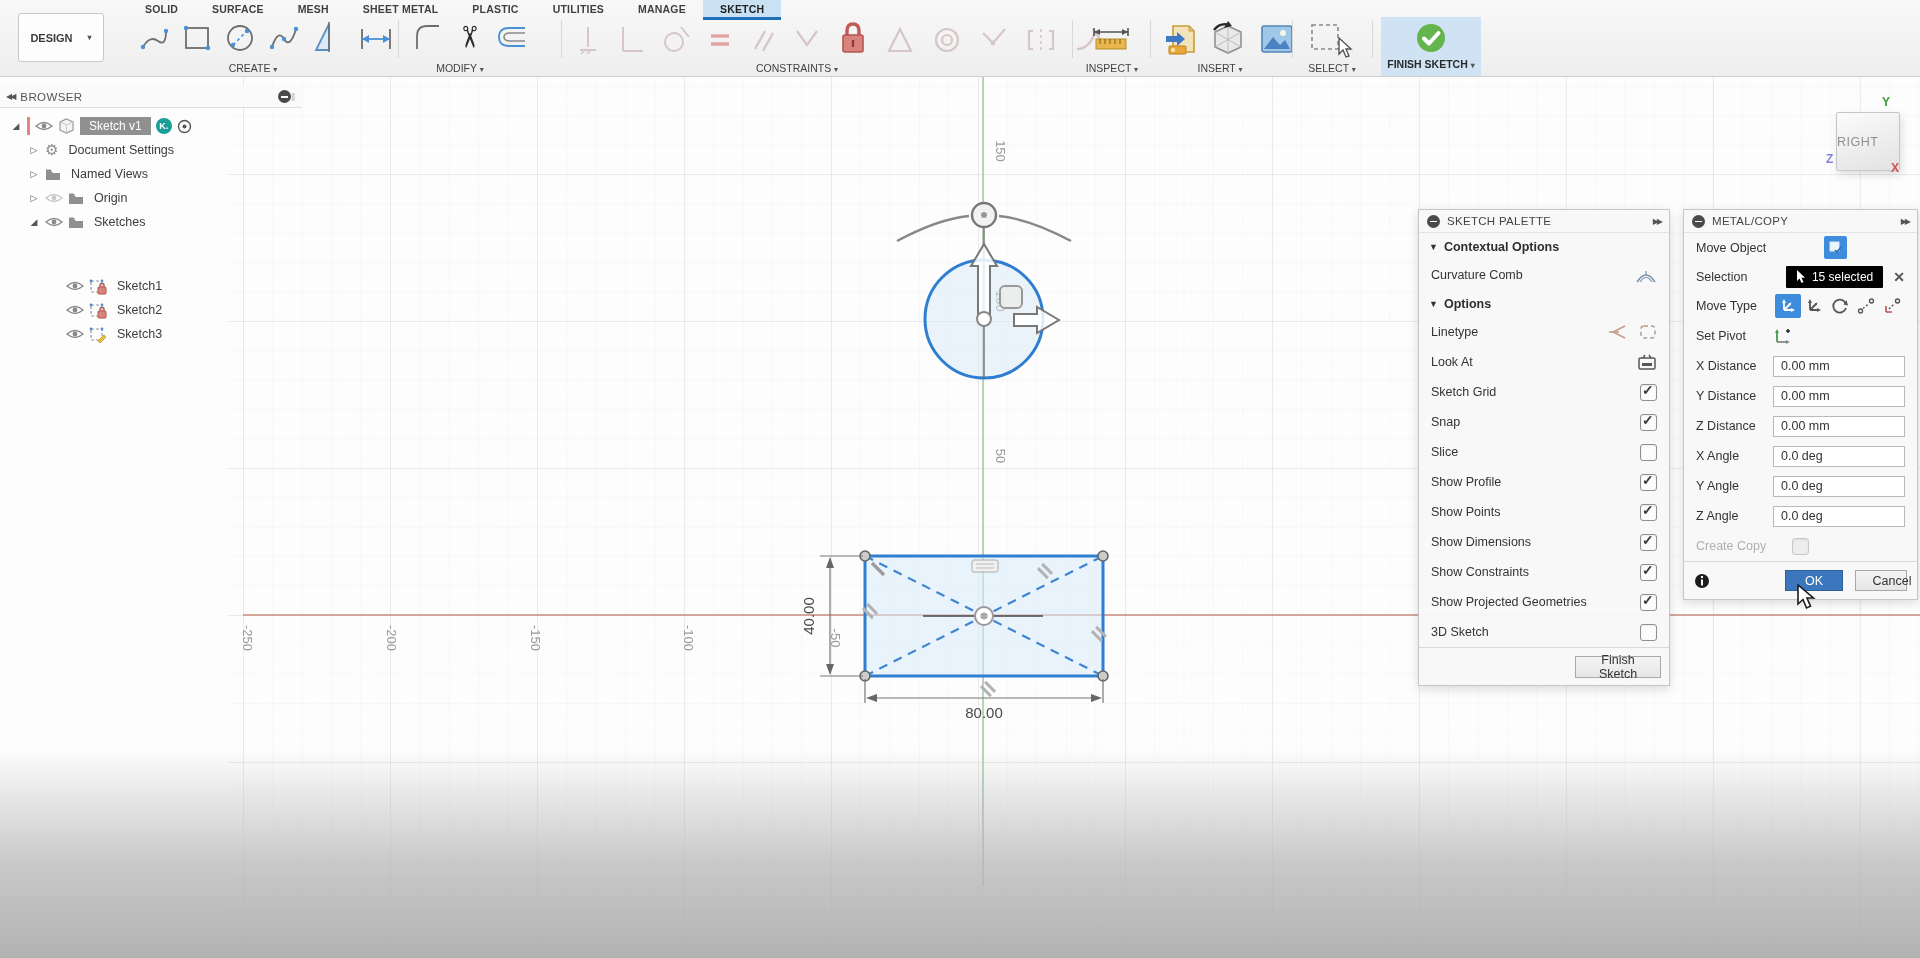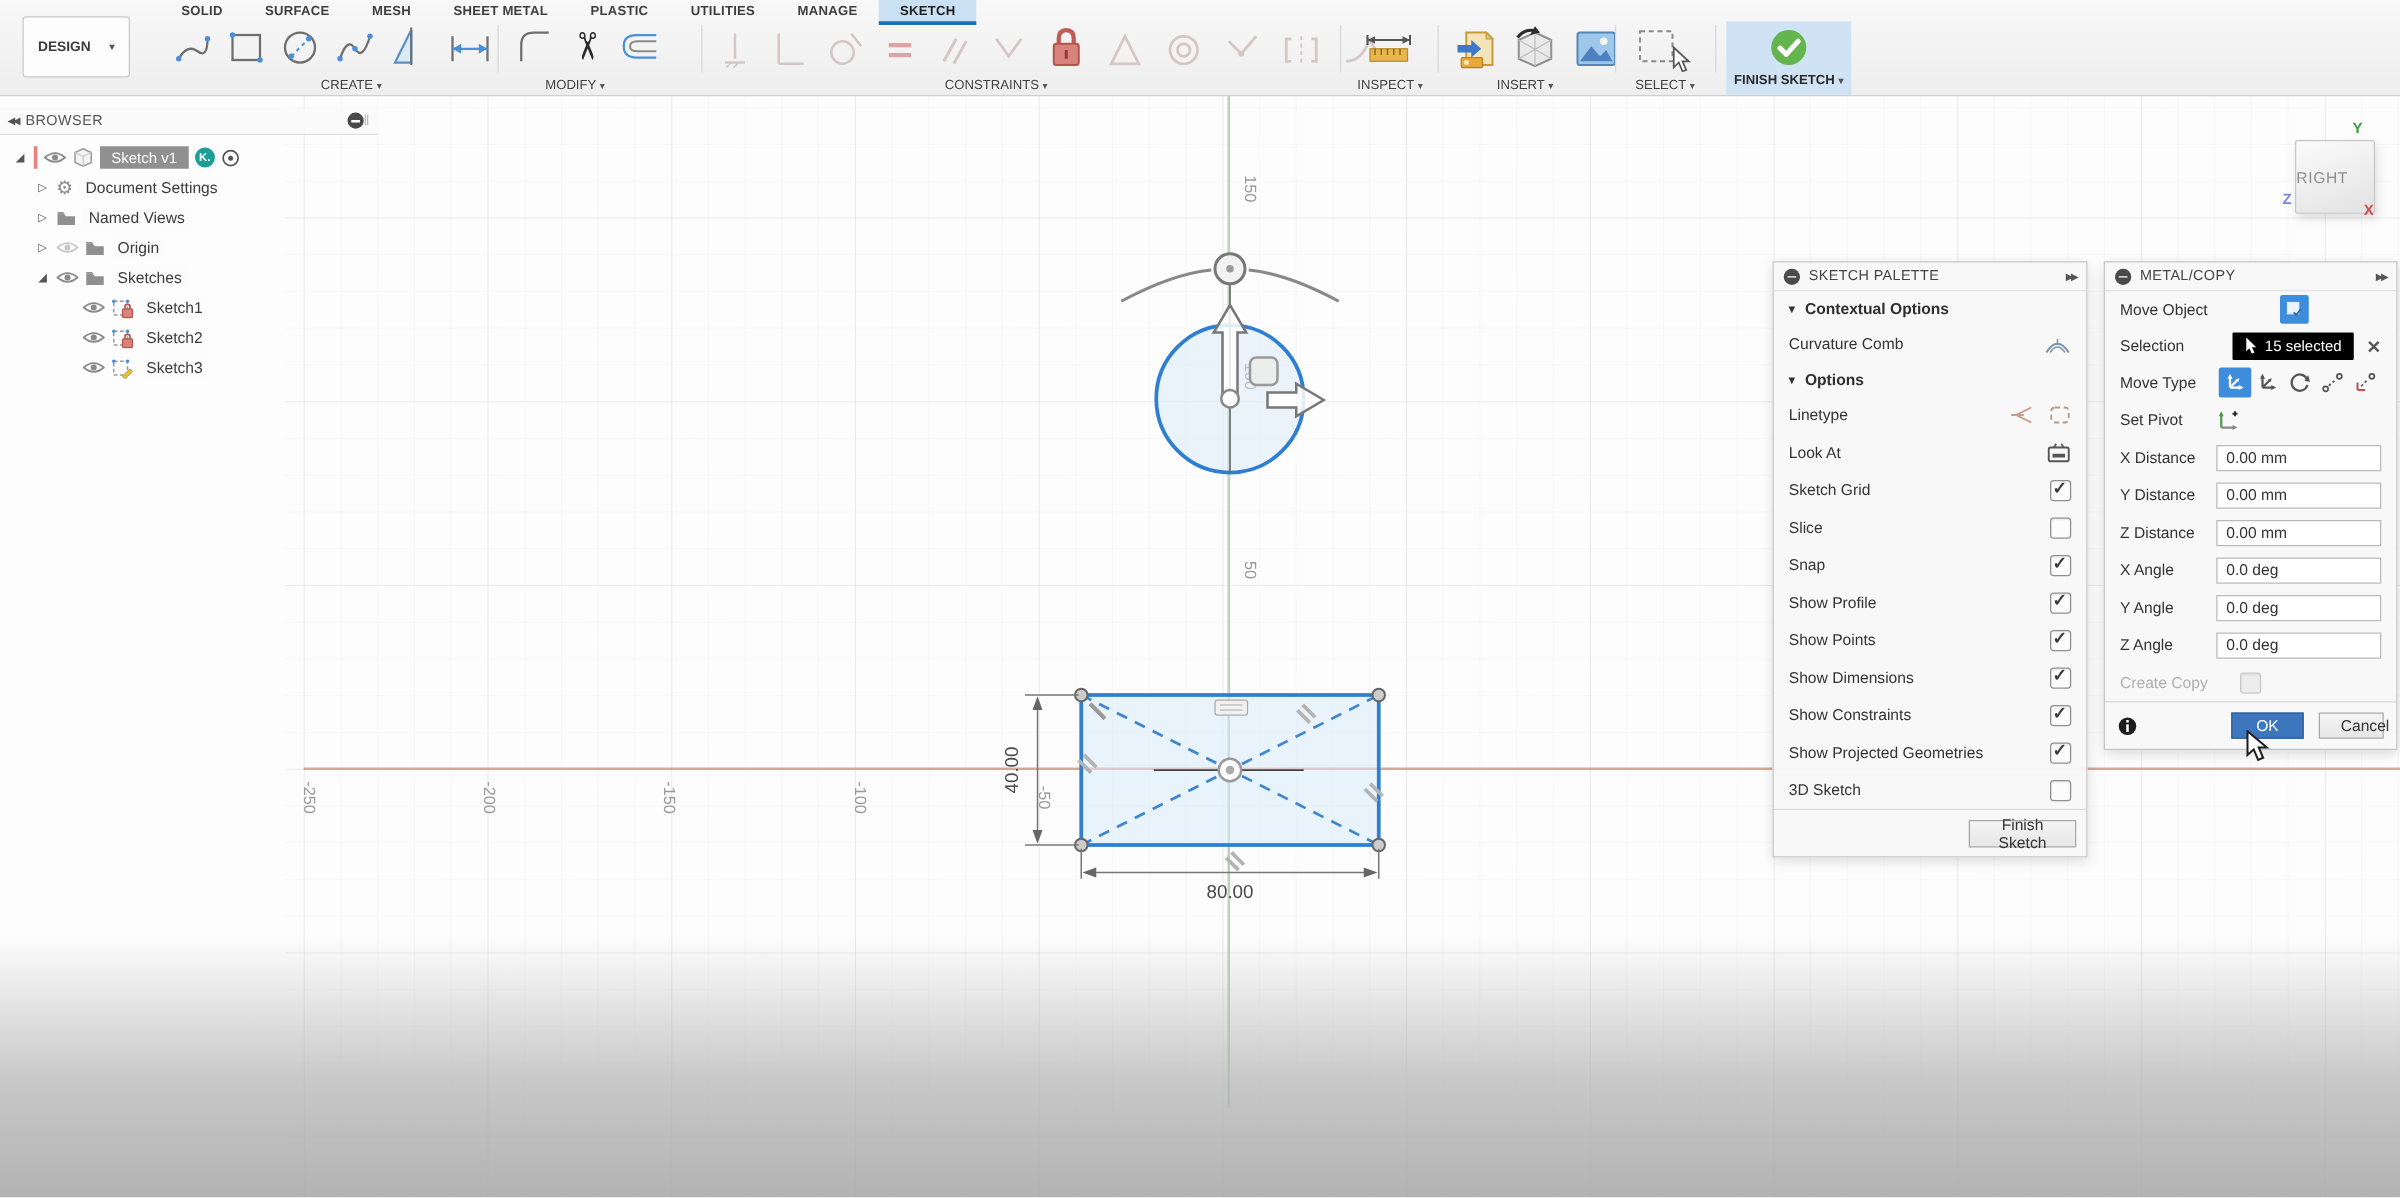--- a/index.html
+++ b/index.html
@@ -238,21 +238,21 @@
         <line x1="17" y1="2" x2="17" y2="32" stroke="#6e6e6e" stroke-width="1.6"></line>
       </svg>
     <svg width="36" height="34" viewBox="0 0 36 34">
         <line x1="4" y1="8" x2="4" y2="28" stroke="#6e6e6e" stroke-width="1.8"></line>
         <line x1="32" y1="8" x2="32" y2="28" stroke="#6e6e6e" stroke-width="1.8"></line>
         <line x1="4" y1="18" x2="32" y2="18" stroke="#4a90d9" stroke-width="1.8"></line>
         <polygon points="4,18 11,14 11,22" fill="#4a90d9"></polygon>
         <polygon points="32,18 25,14 25,22" fill="#4a90d9"></polygon>
       </svg>
   </div>
-  <div class="grp-label" style="left:253px;margin-left:28px;"><span>CREATE</span> <span class="caret">▾</span></div>
+  <div class="grp-label" style="left:253px;"><span>CREATE</span> <span class="caret">▾</span></div>
   <div class="sep" style="left:398px;"></div>
 
   <div class="icon-row" style="left:412px;gap:14px;">
     <svg width="30" height="34" viewBox="0 0 30 34">
         <path d="M5 29 L5 16 Q5 6 15 6 L27 6" fill="none" stroke="#6e6e6e" stroke-width="1.8"></path>
       </svg>
     <span style="font-size:30px;color:#2b2b2b;transform:rotate(90deg);display:block;line-height:30px;">✂</span>
     <svg width="34" height="34" viewBox="0 0 34 34">
         <path d="M30 8 L14 8 Q4 8 4 17 Q4 26 14 26 L30 26" fill="none" stroke="#4a90d9" stroke-width="1.8"></path>
         <path d="M30 13 L15 13 Q9 13 9 17 Q9 21 15 21 L30 21" fill="none" stroke="#8a8a8a" stroke-width="1.6"></path>
@@ -433,21 +433,21 @@
       <svg width="18" height="12" viewBox="0 0 18 12">
           <path d="M1 6 Q9 -1 17 6 Q9 13 1 6 Z" fill="none" stroke="#8a8a8a" stroke-width="1.4"></path>
           <circle cx="9" cy="6" r="2.4" fill="#8a8a8a"></circle>
         </svg>
       <svg width="16" height="13" viewBox="0 0 16 13">
           <path d="M1 3 L6 3 L8 5 L15 5 L15 12 L1 12 Z" fill="#8f8f8f"></path>
           <path d="M1 3 L1 1.5 L5.5 1.5 L7 3" fill="#8f8f8f"></path>
         </svg>
       <span class="tlabel">Sketches</span>
     </div>
-    <div class="trow" style="padding-left:66px;">
+    <div class="trow" style="padding-left:66px;margin-top:40px;">
       <svg width="18" height="12" viewBox="0 0 18 12">
           <path d="M1 6 Q9 -1 17 6 Q9 13 1 6 Z" fill="none" stroke="#8a8a8a" stroke-width="1.4"></path>
           <circle cx="9" cy="6" r="2.4" fill="#8a8a8a"></circle>
         </svg>
       <svg width="18" height="17" viewBox="0 0 18 17">
           <rect x="2" y="3" width="11" height="11" fill="none" stroke="#9a9a9a" stroke-width="1.2" stroke-dasharray="3 2"></rect>
           <circle cx="2" cy="3" r="1.4" fill="#4a90d9"></circle>
           <circle cx="13" cy="3" r="1.4" fill="#4a90d9"></circle>
           <rect x="9" y="9" width="8" height="7" rx="1" fill="#d9837d" stroke="#b2554f"></rect>
           <path d="M11 9 L11 7 Q11 5.5 13 5.5 Q15 5.5 15 7 L15 9" fill="none" stroke="#b2554f" stroke-width="1.4"></path>
@@ -523,26 +523,26 @@
         <rect x="5" y="9" width="10" height="3" fill="#555"></rect>
         <line x1="6" y1="4" x2="8" y2="1" stroke="#555" stroke-width="1.4"></line>
         <line x1="14" y1="4" x2="12" y2="1" stroke="#555" stroke-width="1.4"></line>
       </svg>
   </div>
   <div class="prow">
       <span class="lbl">Sketch Grid</span>
       <span class="cb on"></span>
     </div>
   <div class="prow">
+      <span class="lbl">Snap</span>
+      <span class="cb on"></span>
+    </div>
+  <div class="prow">
       <span class="lbl">Slice</span>
       <span class="cb"></span>
-    </div>
-  <div class="prow">
-      <span class="lbl">Snap</span>
-      <span class="cb on"></span>
     </div>
   <div class="prow">
       <span class="lbl">Show Profile</span>
       <span class="cb on"></span>
     </div>
   <div class="prow">
       <span class="lbl">Show Points</span>
       <span class="cb on"></span>
     </div>
   <div class="prow">

